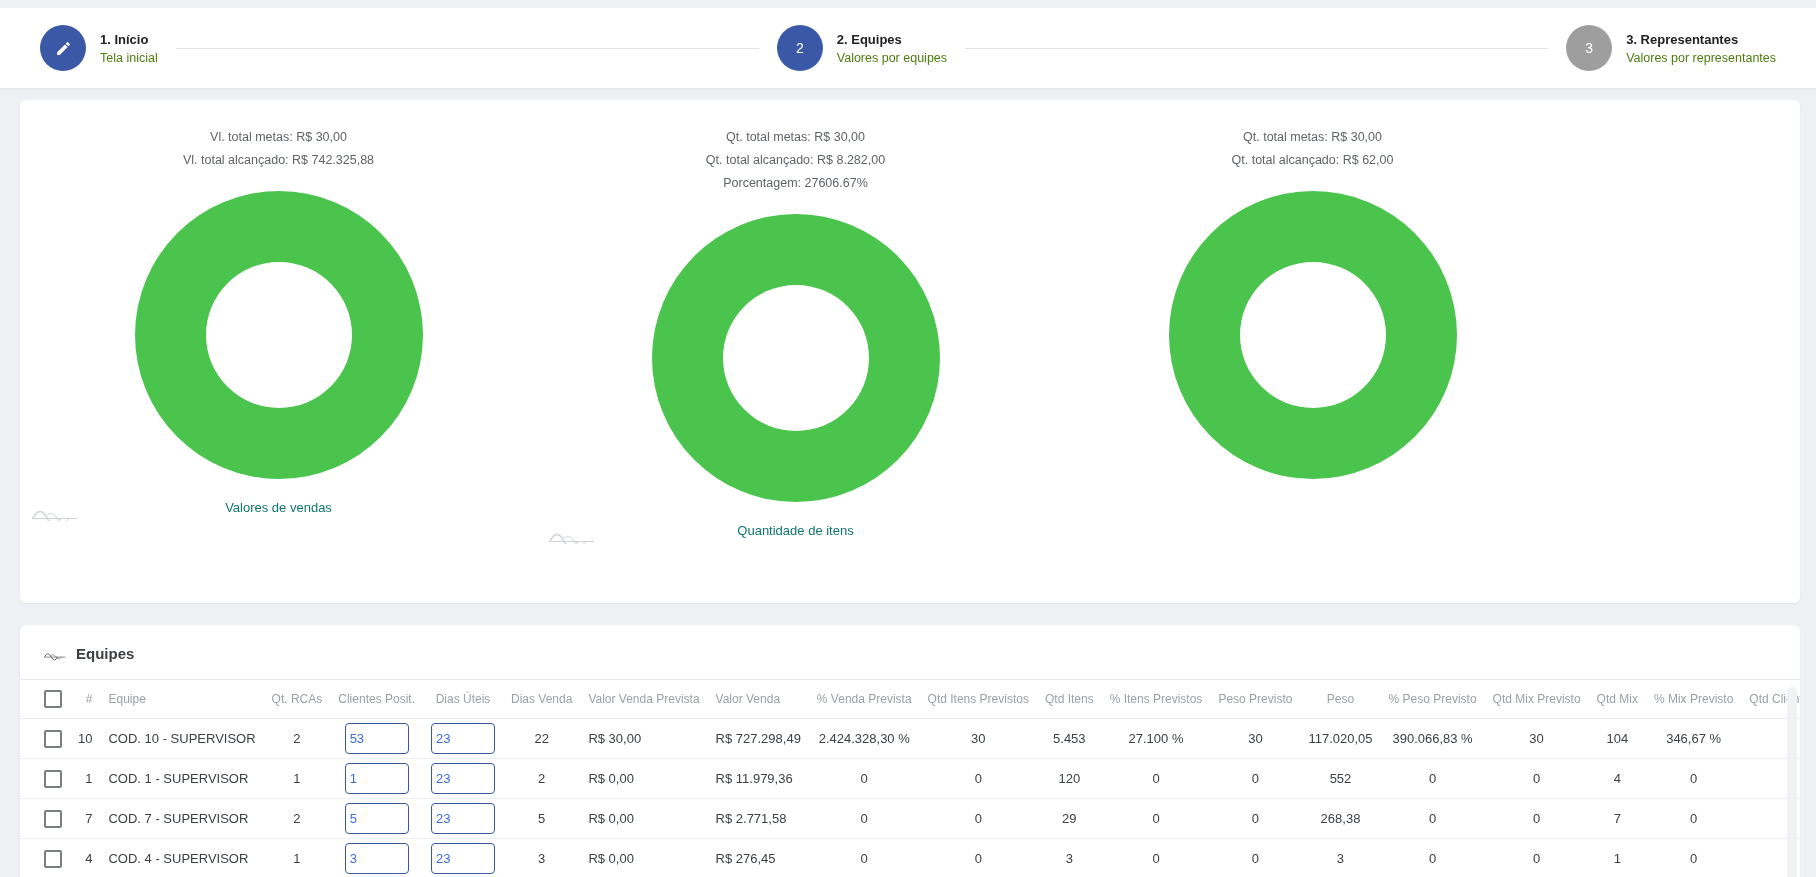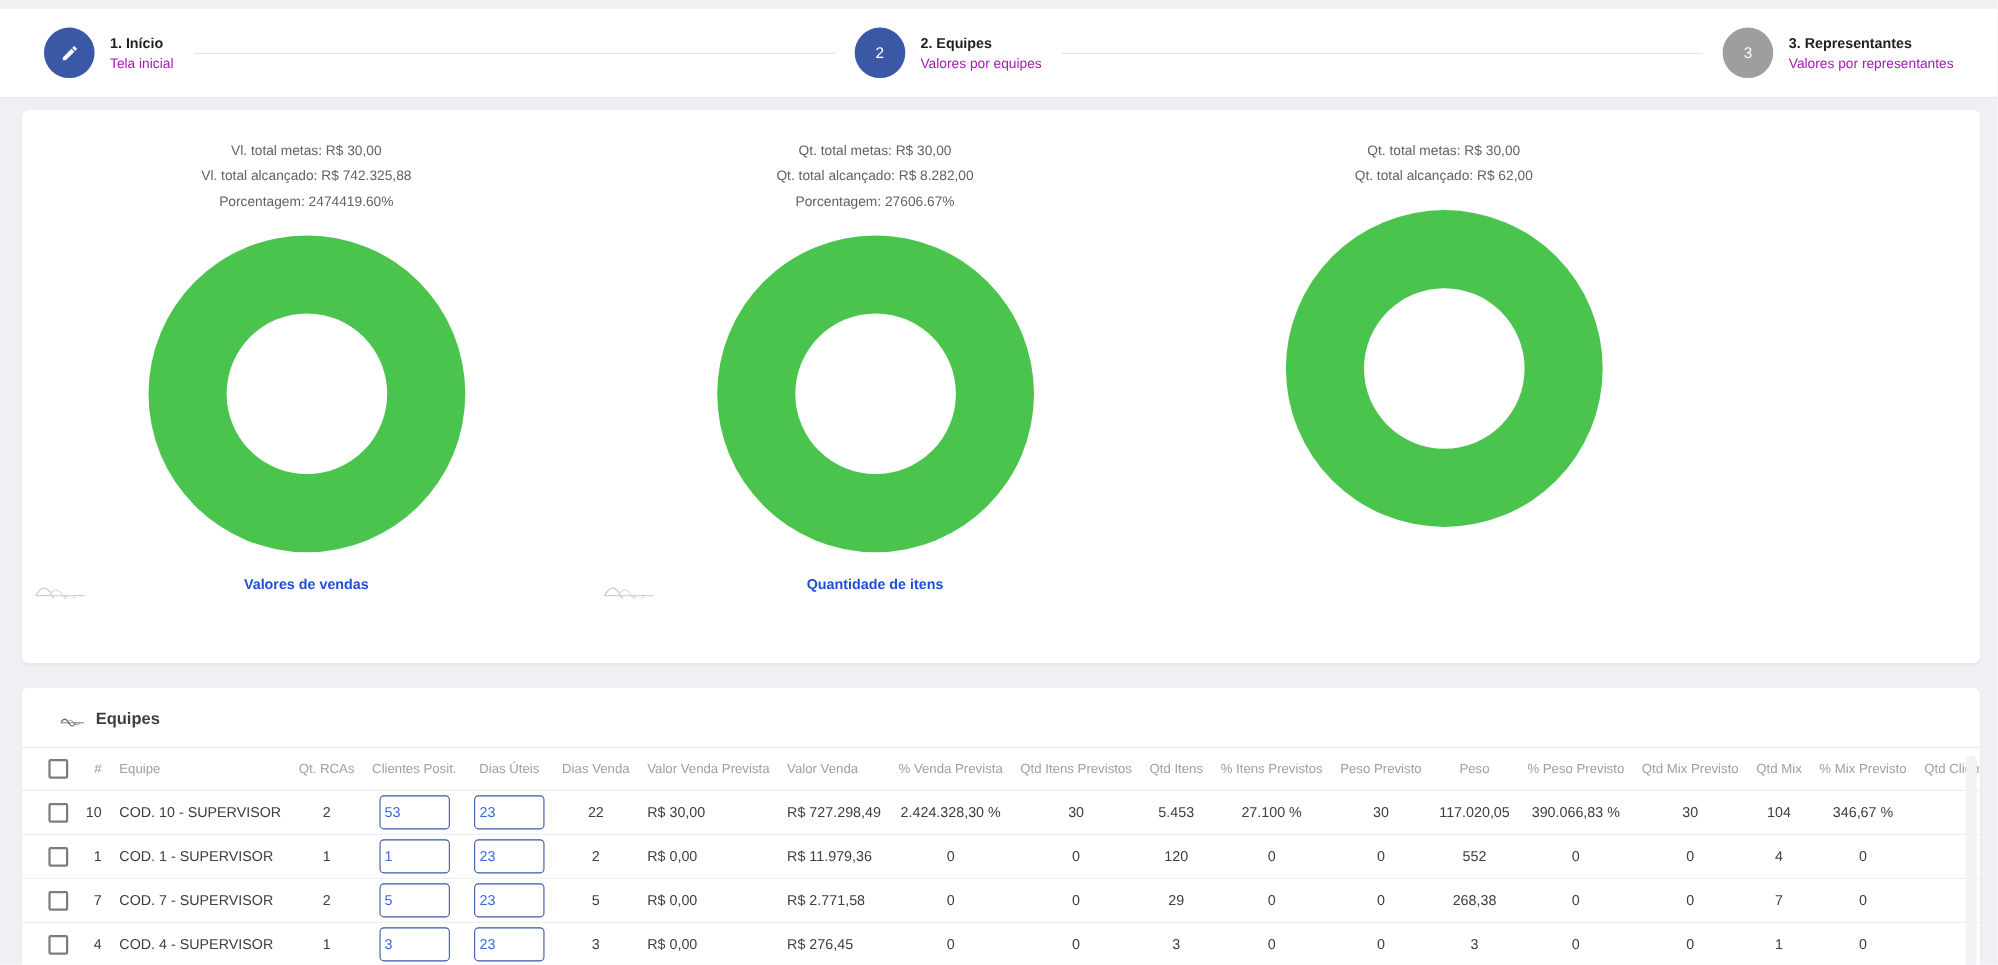--- a/index.html
+++ b/index.html
@@ -17,44 +17,44 @@
     padding:0 40px;box-shadow:0 1px 2px rgba(0,0,0,.05);
   }
   .step{display:flex;align-items:center;gap:14px;flex:0 0 auto;cursor:pointer;}
   .step-circle{
     width:46px;height:46px;border-radius:50%;background:var(--blue);
     display:flex;align-items:center;justify-content:center;
     color:#fff;font-size:14px;flex:0 0 auto;
   }
   .step-circle.inactive{background:#9e9e9e;}
   .step-title{font-size:13px;font-weight:700;color:#202124;margin-bottom:4px;}
-  .step-sub{font-size:12.5px;color:#a21caf;}
+  .step-sub{font-size:12.5px;color:#4d7c0f;}
   .connector{flex:1 1 auto;height:1px;background:#dfe1e5;margin:0 18px;}
   
   .card{background:#fff;border-radius:6px;box-shadow:0 1px 2px rgba(0,0,0,.05);}
   .chart-card{
     margin:12px 16px 0 20px;height:503px;display:flex;align-items:flex-start;
     padding-top:26px;
   }
   .chart-panel{width:517px;flex:0 0 auto;}
   .stat-line{font-size:12.5px;color:#5f6368;text-align:center;line-height:23px;}
   .donut{
     width:288px;height:288px;border-radius:50%;background:var(--green);
     margin:19px auto 0;position:relative;
   }
   .donut::after{content:"";position:absolute;inset:71px;background:#fff;border-radius:50%;}
   .panel-footer{position:relative;height:44px;margin-top:2px;}
   .watermark{position:absolute;left:12px;bottom:4px;}
   .chart-label{
     position:absolute;left:0;right:0;bottom:10px;text-align:center;
-    font-size:13px;font-weight:700;color:#1d4ed8;
+    font-size:13px;font-weight:400;color:#0f766e;
   }
   
   .table-card{margin:22px 16px 0 20px;height:560px;position:relative;overflow:hidden;}
-  .table-title-row{display:flex;align-items:center;gap:10px;padding:20px 35px 17px;}
+  .table-title-row{display:flex;align-items:center;gap:10px;padding:20px 24px 17px;}
   .table-title{font-size:15px;font-weight:700;color:#3c4043;}
   table{width:calc(100% - 18px);border-collapse:collapse;white-space:nowrap;}
   th{
     font-size:12px;font-weight:400;color:#9aa0a6;padding:10px 8px;
     border-top:1px solid #e9eaee;border-bottom:1px solid #e9eaee;
   }
   td{
     font-size:13px;color:#3c4043;padding:4px 8px;height:40px;
     border-bottom:1px solid #eceef1;
   }
@@ -104,21 +104,20 @@
       <div class="step-sub">Valores por representantes</div>
     </div>
   </div>
 </div>
 
 <div class="card chart-card">
 
   <div class="chart-panel">
     <div class="stat-line">Vl. total metas: R$ 30,00</div>
     <div class="stat-line">Vl. total alcançado: R$ 742.325,88</div>
-    <div class="stat-line">Porcentagem: 2474419.60%</div>
     <div class="donut"></div>
     <div class="panel-footer">
       <svg class="watermark" width="46" height="18" viewBox="0 0 46 18">
         <path d="M1 15 Q8 2 15 15 T29 15" fill="none" stroke="#cfd2d6" stroke-width="1.5"></path>
         <path d="M13 15 Q19 6 25 15 T37 15" fill="none" stroke="#e2e4e7" stroke-width="1.5"></path>
         <line x1="0" y1="15.5" x2="45" y2="15.5" stroke="#cfd2d6"></line>
       </svg>
       <div class="chart-label">Valores de vendas</div>
     </div>
   </div>

